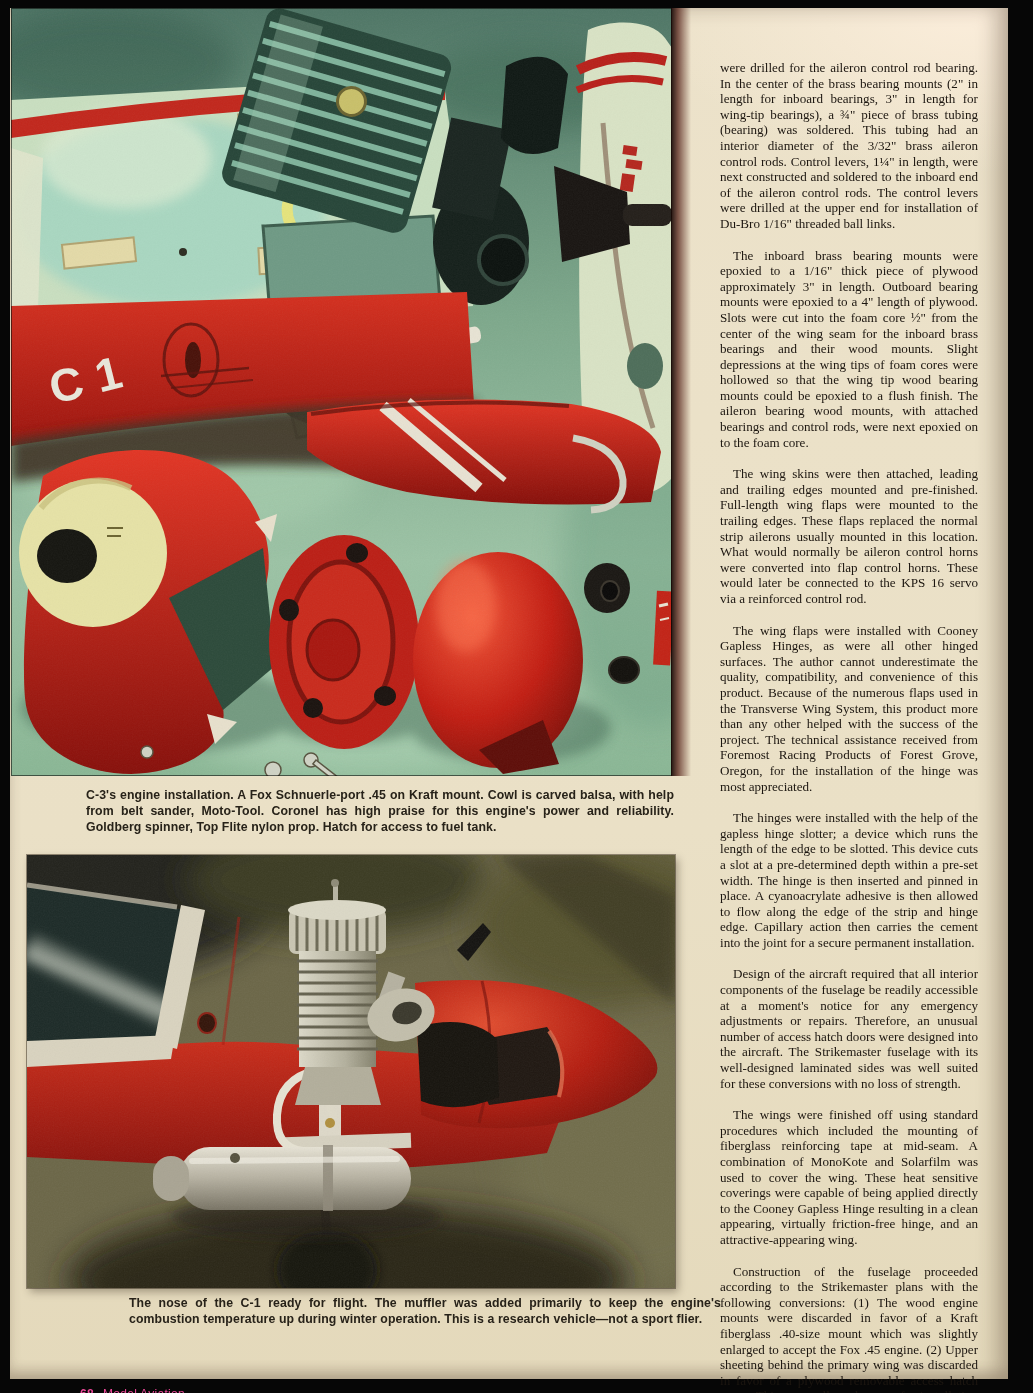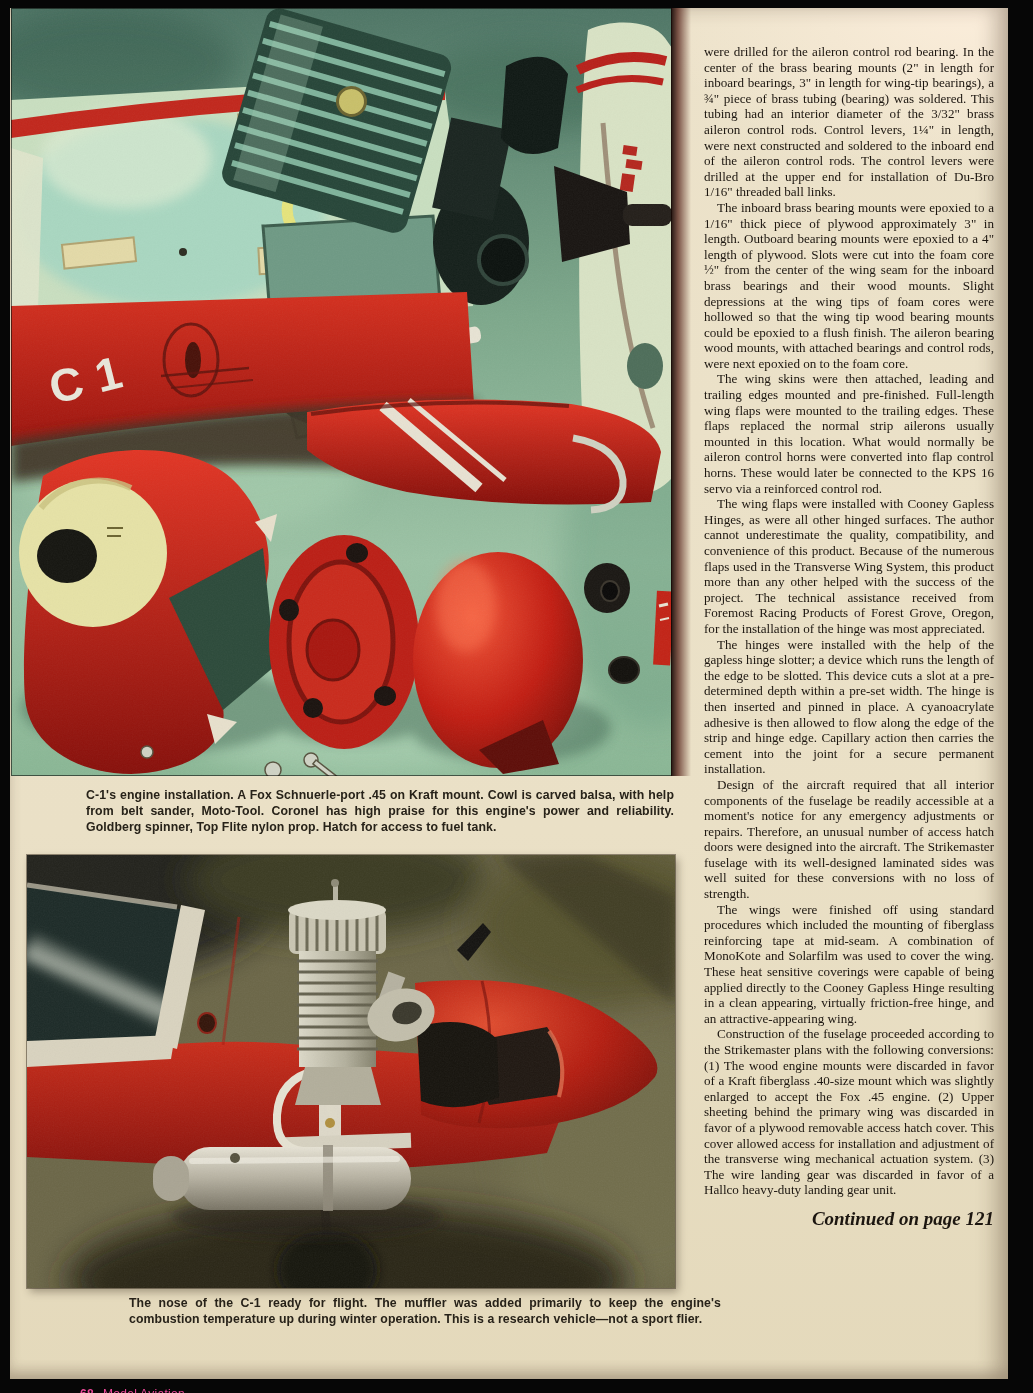--- a/index.html
+++ b/index.html
@@ -28,21 +28,21 @@
     text-align:justify;letter-spacing:.1px;
   }
   #caption1{left:86px;top:788px;width:588px;}
   #caption2{left:85px;top:1296px;width:592px;margin-left:44px;}
   .column{
     position:absolute;left:704px;top:44px;width:290px;
     font-family:"Liberation Serif",serif;
     font-size:13.1px;line-height:15.6px;color:#1c1610;
     text-align:justify;
   }
-  .column p{margin:0;text-indent:13px;}
+  .column p{margin:16px;text-indent:13px;}
   .column p.no-indent{text-indent:0;}
   .continued{
     font-family:"Liberation Serif",serif;
     font-weight:bold;font-style:italic;
     text-align:right;font-size:19px;margin-top:13px;
   }
   .footer{
     position:absolute;left:80px;top:1387px;
     font-size:12px;color:#ec4899;letter-spacing:.3px;
   }
@@ -231,21 +231,21 @@
           <circle cx="262" cy="762" r="8"></circle>
     </g>
   </g>
 
   <rect width="661" height="768" filter="url(#grain1)" opacity=".06"></rect>
   <rect width="661" height="768" fill="none" stroke="#0d0f0c" stroke-width="2" opacity=".6"></rect>
 </svg>
 </div>
 <div id="gutter"></div>
 
-<div class="caption" id="caption1">C-1's engine installation. A Fox Schnuerle-port .45 on Kraft mount. Cowl is carved balsa, with help from belt sander, Moto-Tool. Coronel has high praise for this engine's power and reliability. Goldberg spinner, Top Flite nylon prop. Hatch for access to fuel tank.</div>
+<div class="caption" id="caption1">C-3's engine installation. A Fox Schnuerle-port .45 on Kraft mount. Cowl is carved balsa, with help from belt sander, Moto-Tool. Coronel has high praise for this engine's power and reliability. Goldberg spinner, Top Flite nylon prop. Hatch for access to fuel tank.</div>
 
 <div class="photo" id="photo2">
 <svg viewBox="0 0 648 433" preserveAspectRatio="none">
   <defs>
     <linearGradient id="redF" x1="0" y1="0" x2="0" y2="1">
       <stop offset="0" stop-color="#c92c1a"></stop>
           <stop offset="1" stop-color="#8a120c"></stop>
     </linearGradient>
     <radialGradient id="noseG" cx=".3" cy=".3" r=".95">
       <stop offset="0" stop-color="#e04c2e"></stop>

